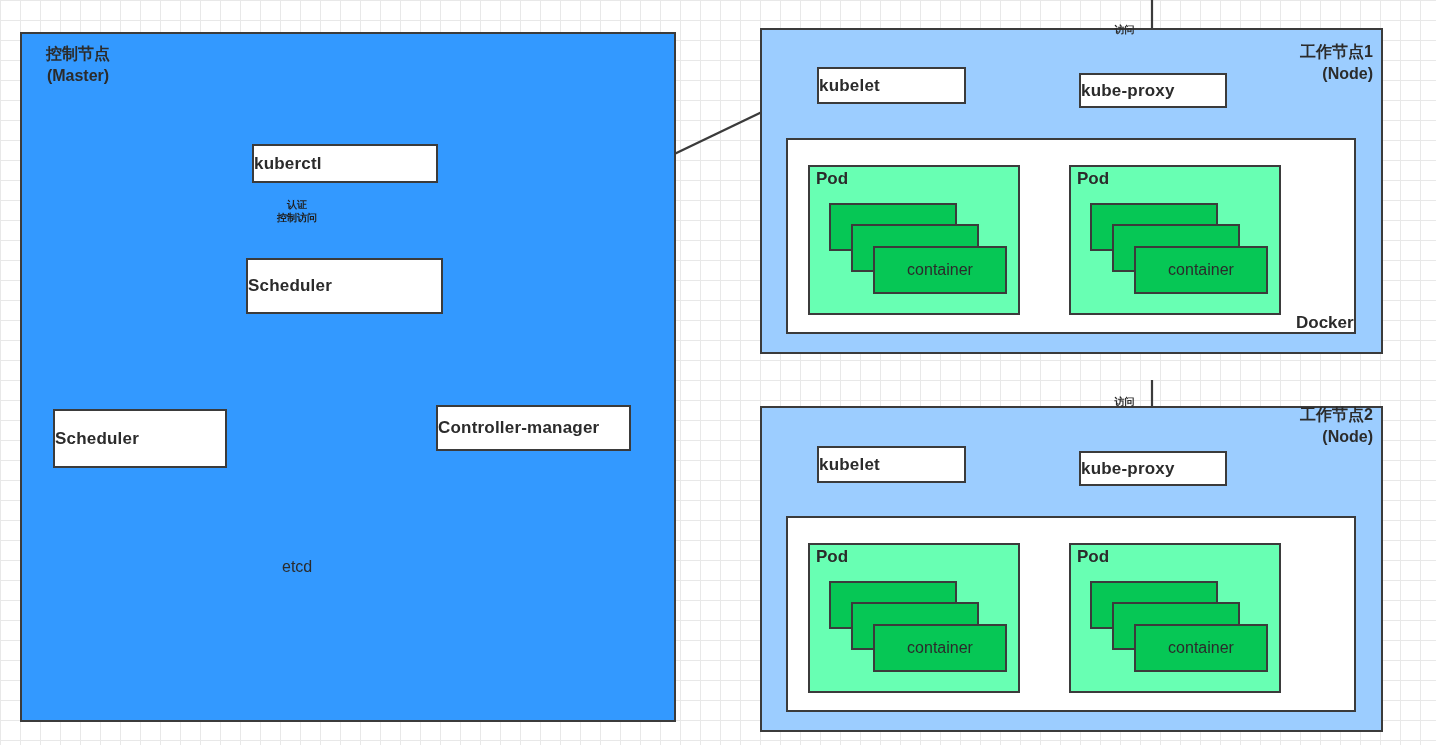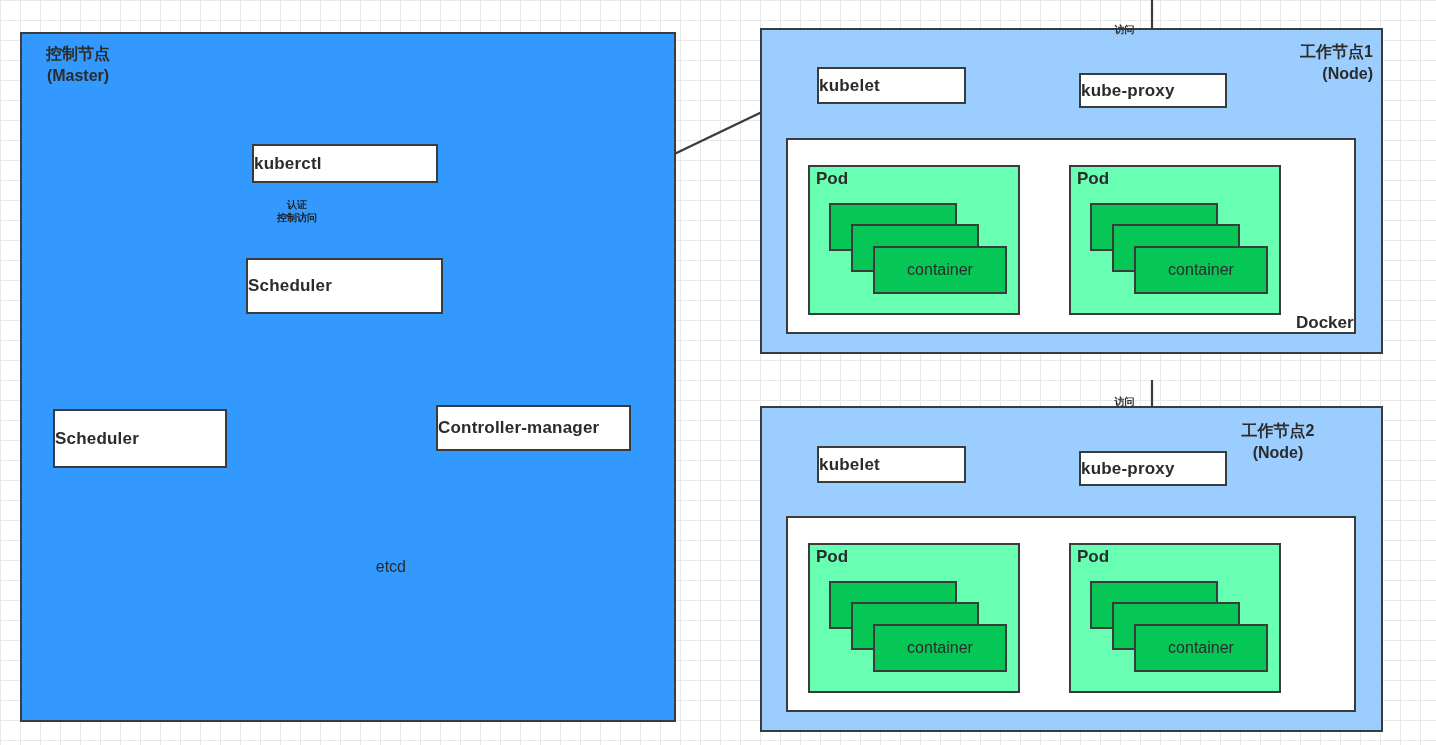--- a/index.html
+++ b/index.html
@@ -109,21 +109,21 @@
     text-align: center;
     white-space: pre;
   }
   .edge-label.dark-on-blue {
     color: #1f1f1f;
   }
   .cyl-text {
     position: absolute;
     font-size: 16px;
     color: #2b2b2b;
-    text-align: right;
+    text-align: left;
     width: 100%;
   }
 </style>
 </head>
 <body>
 
 <div id="canvas">
 
   <svg class="svg-layer" viewBox="0 0 1436 745" width="1436" height="745">
     <defs>
@@ -226,21 +226,21 @@
     <span></span>
   </div>
   <div class="ctr" style="left:1112px; top:224px; width:128px; height:48px;">
     <span></span>
   </div>
   <div class="ctr" style="left:1134px; top:246px; width:134px; height:48px;">
     <span>container</span>
   </div>
 
   <div class="region node-region" style="left:760px; top:406px; width:623px; height:326px;"></div>
-  <div class="region-title right" style="left:1183px; top:420px; width:190px;text-align:center;"><span>工作节点2</span><br><span>(Node)</span></div>
+  <div class="region-title right" style="left:1183px; top:404px; width:190px;"><span>工作节点2</span><br><span>(Node)</span></div>
 
   <div class="edge-label" style="left:1092px; top:382px; width:54px;">
     <span>访问</span>
   </div>
 
   <div class="box wbox" style="left:817px; top:446px; width:149px; height:37px;">
     <span>kubelet</span>
   </div>
   <div class="box wbox" style="left:1079px; top:451px; width:148px; height:35px;">
     <span>kube-proxy</span>

